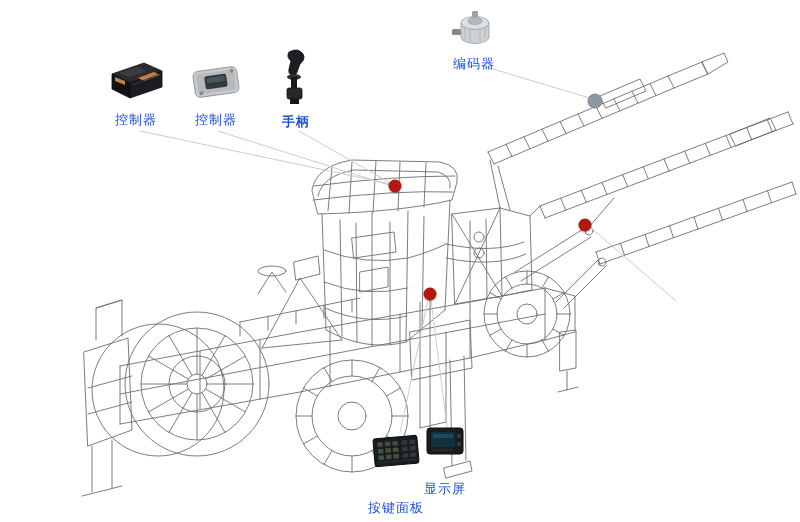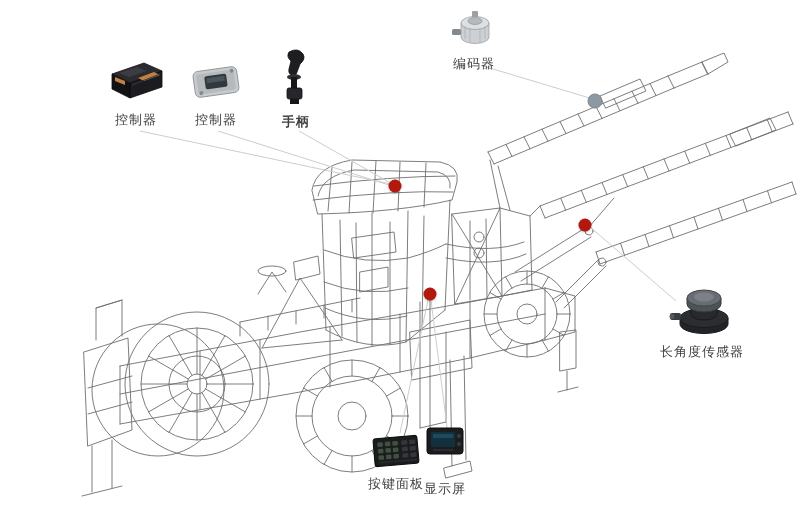--- a/index.html
+++ b/index.html
@@ -12,21 +12,21 @@
   *{box-sizing:border-box;}
   body{margin:0;background:var(--background);font-family:"Liberation Sans",sans-serif;}
   .stage{position:relative;width:800px;height:522px;background:var(--background);overflow:hidden;}
   .layer{position:absolute;left:0;top:0;}
   .vehicle-lines{stroke:var(--wireframe);fill:none;stroke-width:0.9;stroke-linecap:round;stroke-linejoin:round;}
   .connector{stroke:var(--connector-line);stroke-width:1;fill:none;}
   .marker{position:absolute;border-radius:50%;transform:translate(-50%,-50%);}
   .marker.red{width:13px;height:13px;background:var(--marker-red);box-shadow:0 1px 2px rgba(0,0,0,.25);}
   .marker.gray{width:15px;height:15px;background:var(--marker-gray);border:1px solid #77848f;}
   .callout{position:absolute;display:flex;flex-direction:column;align-items:center;margin:0;}
-  .callout .label{font-size:13px;color:#404040;white-space:nowrap;margin-top:7px;letter-spacing:1px;}
+  .callout .label{font-size:13px;color:#1d4ed8;white-space:nowrap;margin-top:7px;letter-spacing:1px;}
 </style>
 </head>
 <body>
 
 <div class="stage">
 
   <svg class="layer" width="800" height="522" viewBox="0 0 800 522">
     <g class="vehicle-lines">
 
       <path d="M84,352 L128,338 L132,430 L88,446 Z"></path>
@@ -171,35 +171,22 @@
       <rect x="20" y="1" width="6" height="7" rx="1" fill="#9aa0a4"></rect>
       <path d="M9,13 L9,27 A14,6.5 0 0 0 37,27 L37,13" fill="#cdd1d4" stroke="#8f9599" stroke-width="0.7"></path>
       <ellipse cx="23" cy="13" rx="14" ry="6.5" fill="#dde0e2" stroke="#8f9599" stroke-width="0.7"></ellipse>
       <ellipse cx="23" cy="11" rx="7" ry="3.5" fill="#b4b9bc" stroke="#8f9599" stroke-width="0.7"></ellipse>
       <path d="M13,16 L13,29 M18,18 L18,32 M28,18 L28,32 M33,16 L33,29" stroke="#a9aeb2" stroke-width="0.7"></path>
       <rect x="0" y="19" width="9" height="6" rx="1.5" fill="#84898d"></rect>
     </svg>
     <figcaption class="label">编码器</figcaption>
   </figure>
 
-  <figure class="callout" style="left:660px;top:284px;">
-    <svg class="thumb" width="66" height="52" viewBox="0 0 66 52">
-      <path d="M11,34 L11,40 A24,9.5 0 0 0 59,40 L59,34" fill="#212326" stroke="#1a1c1e"></path>
-      <ellipse cx="35" cy="34" rx="24" ry="9.5" fill="#2b2d30" stroke="#1a1c1e"></ellipse>
-      <path d="M22,24 L22,30 A13,6 0 0 0 48,30 L48,24" fill="#27292c" stroke="#17191b"></path>
-      <path d="M18,14 L18,20 A17,8 0 0 0 52,20 L52,14" fill="#4e5357" stroke="#34383b"></path>
-      <ellipse cx="35" cy="14" rx="17" ry="8" fill="#676d72" stroke="#44484c"></ellipse>
-      <ellipse cx="35" cy="13" rx="10" ry="4.5" fill="#7b8186"></ellipse>
-      <rect x="1" y="29" width="11" height="7" rx="2" fill="#3a3d40"></rect>
-      <circle cx="3" cy="32.5" r="2.5" fill="#55595d"></circle>
-    </svg>
-    <figcaption class="label">长角度传感器</figcaption>
-  </figure>
-
-  <figure class="callout" style="left:368px;top:434px;">
+
+  <figure class="callout" style="left:368px;top:434px;gap:24px;">
     <svg class="thumb" width="48" height="34" viewBox="0 0 48 34">
       <g transform="rotate(-5 24 17)">
         <rect x="2" y="3" width="44" height="28" rx="3" fill="#1b1c1e" stroke="#0a0b0c"></rect>
         <g fill="#41503f">
           <rect x="6" y="7" width="5.5" height="4.5" rx="1"></rect>
             <rect x="13.5" y="7" width="5.5" height="4.5" rx="1"></rect>
             <rect x="21" y="7" width="5.5" height="4.5" rx="1"></rect>
           <rect x="6" y="13.5" width="5.5" height="4.5" rx="1"></rect>
             <rect x="13.5" y="13.5" width="5.5" height="4.5" rx="1"></rect>
             <rect x="21" y="13.5" width="5.5" height="4.5" rx="1"></rect>

